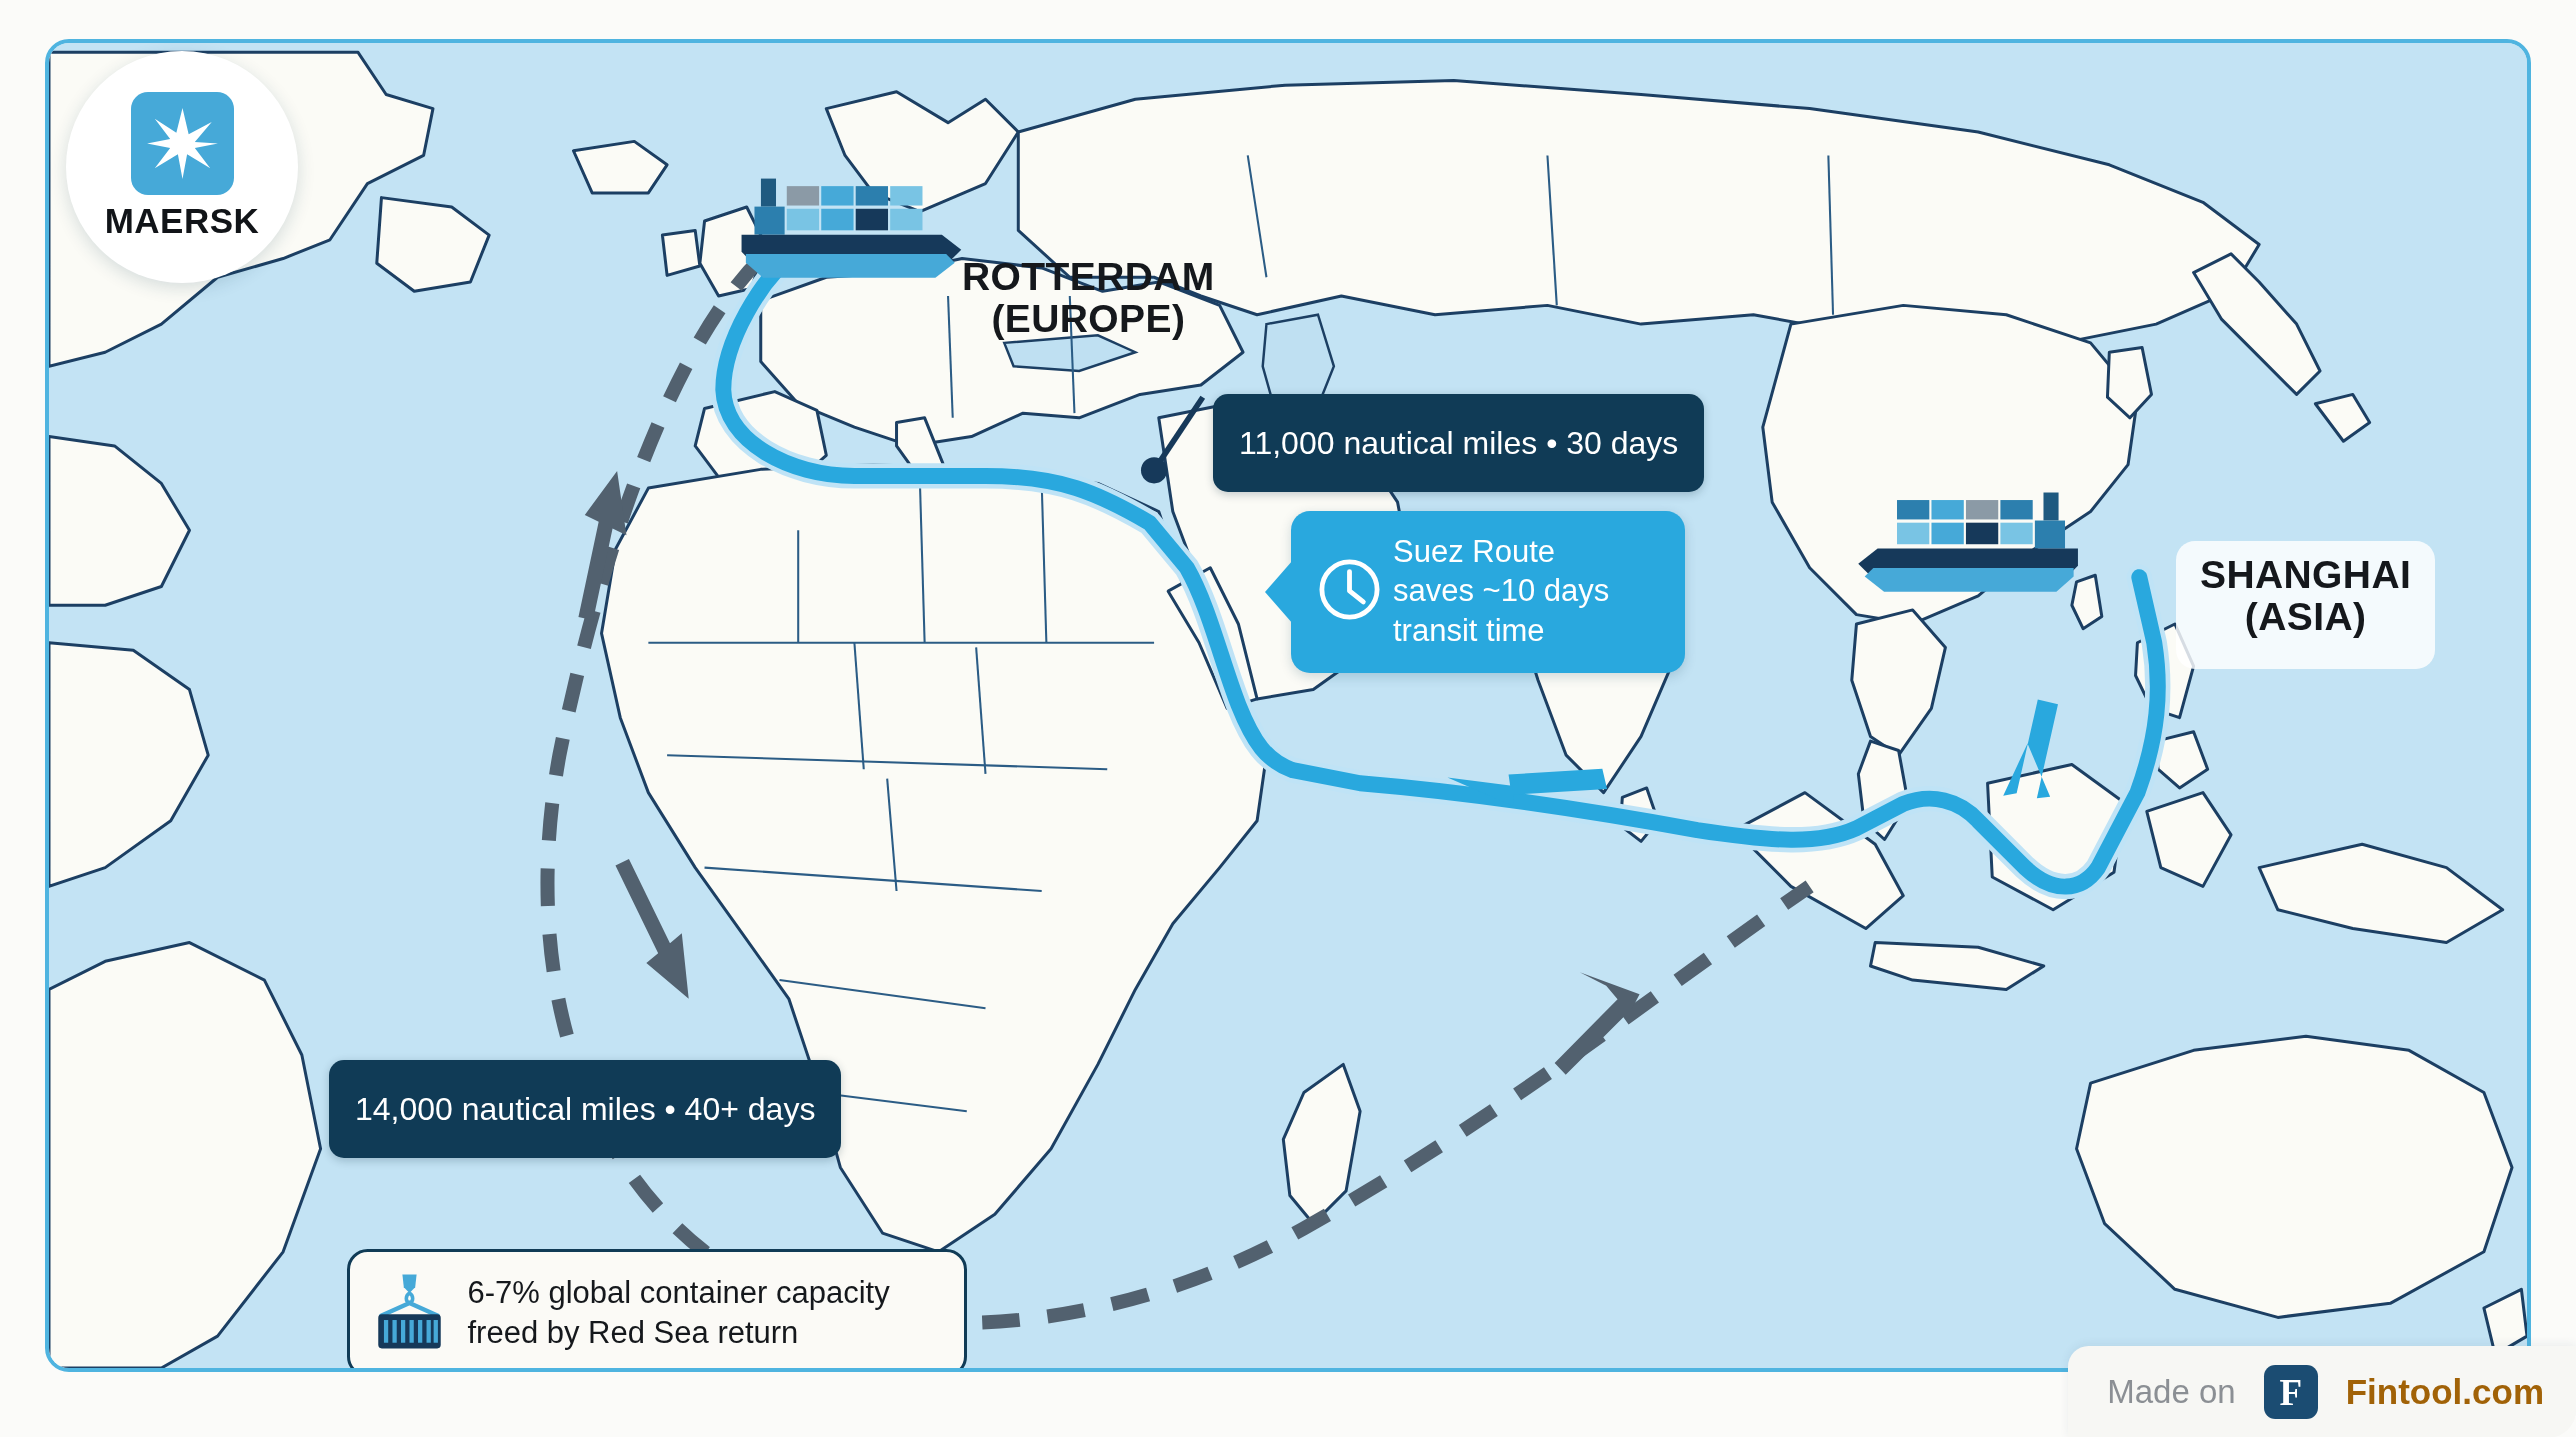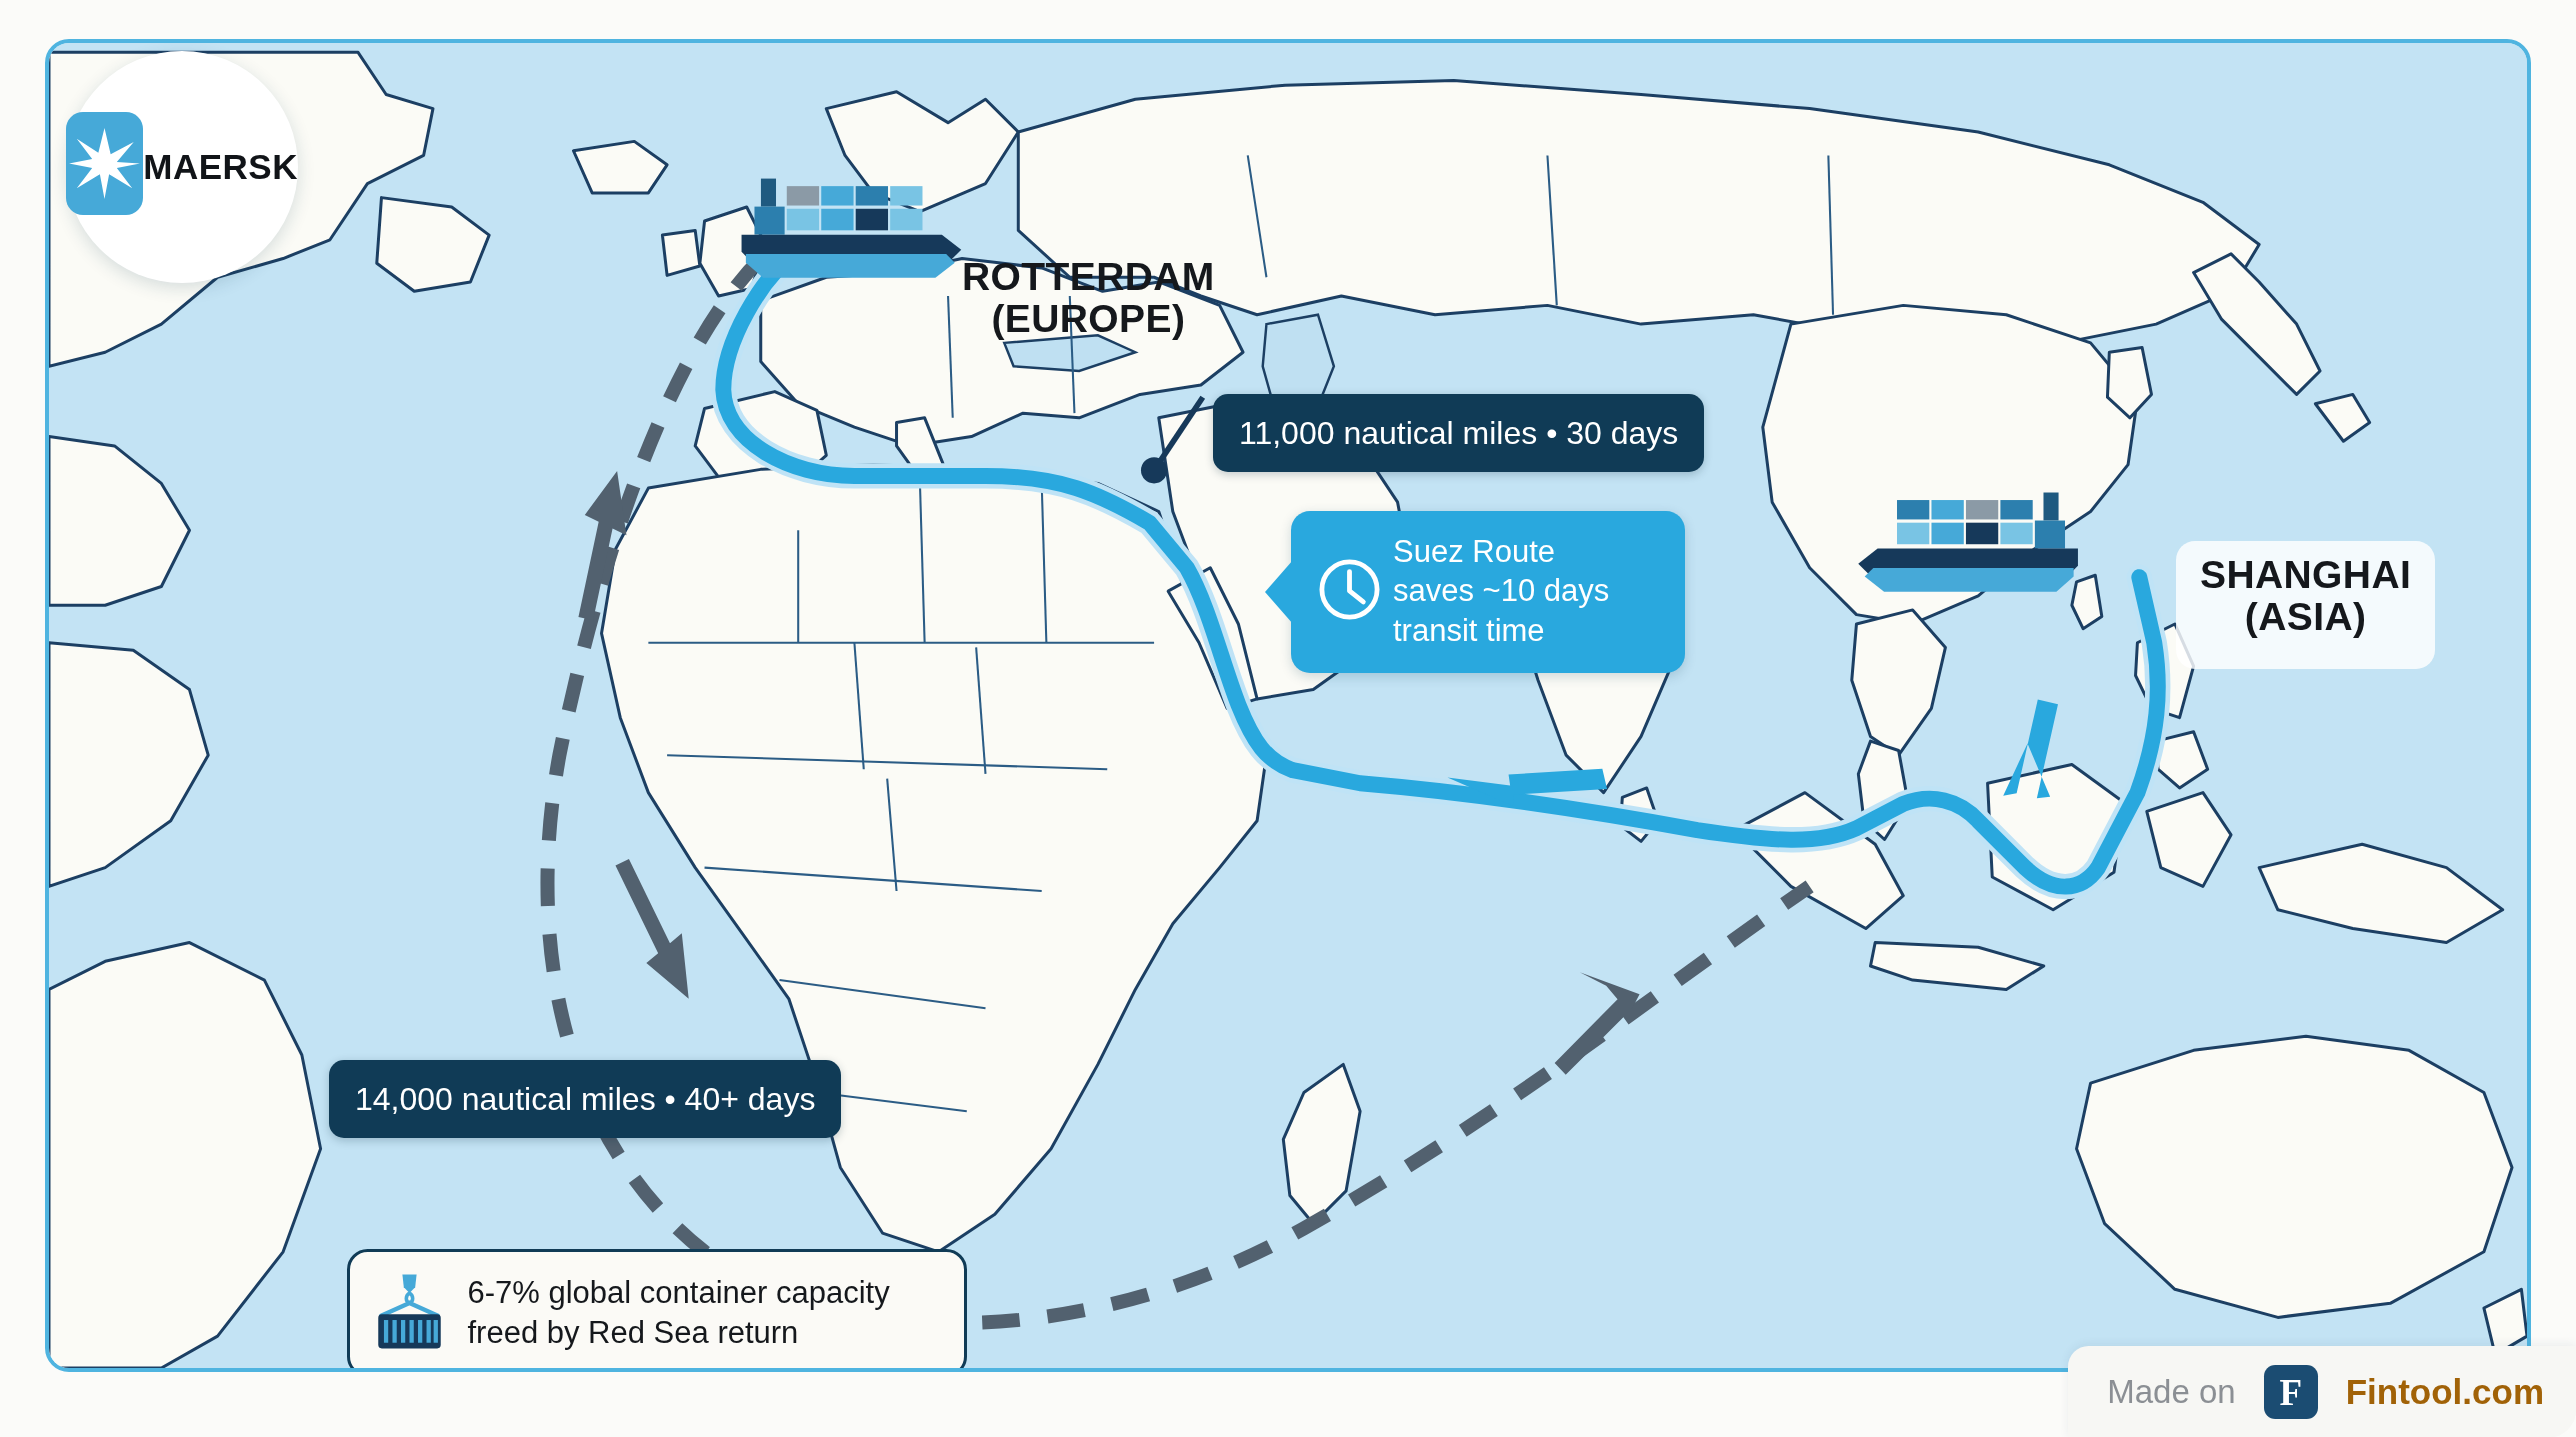--- a/index.html
+++ b/index.html
@@ -27,21 +27,21 @@
     box-sizing:border-box;
     overflow:hidden;
   }
   .map-svg{position:absolute;left:0;top:0;width:100%;height:100%;display:block;}
 
   
   .logo-badge{
     position:absolute;left:17px;top:7.5px;width:232px;height:232px;
     background:#ffffff;border-radius:50%;
     box-shadow:0 4.7px 17px rgba(20,60,90,.16);
-    display:flex;flex-direction:row;align-items:center;justify-content:center;
+    display:flex;flex-direction:column;align-items:center;justify-content:center;
     z-index:40;
   }
   .logo-square{
     width:103px;height:103px;border-radius:17px;background:#46a9d8;
     display:flex;align-items:center;justify-content:center;margin-bottom:5.6px;
   }
   .logo-word{
     font-size:35px;font-weight:bold;letter-spacing:0.5px;color:#111418;
     font-family:"Liberation Sans", sans-serif;
   }
@@ -60,21 +60,21 @@
     background:rgba(255,255,255,.82);
     border-radius:19px;padding:13px 24px 32px 24px;
   }
 
   
   .stat-pill{
     position:absolute;z-index:32;
     background:#103b56;color:#ffffff;
     border-radius:15px;
     font-size:32px;line-height:1;
-    padding:23px 26px;
+    padding:33px 26px;
     box-shadow:0 2.8px 8.4px rgba(10,40,60,.22);
     white-space:nowrap;
   }
   #pill-suez{left:1164px;top:351px;}
   #pill-cape{left:248px;top:1017px;margin-left:32px;}
 
   
   .callout{
     position:absolute;z-index:33;
     left:1242px;top:468px;width:346px;

